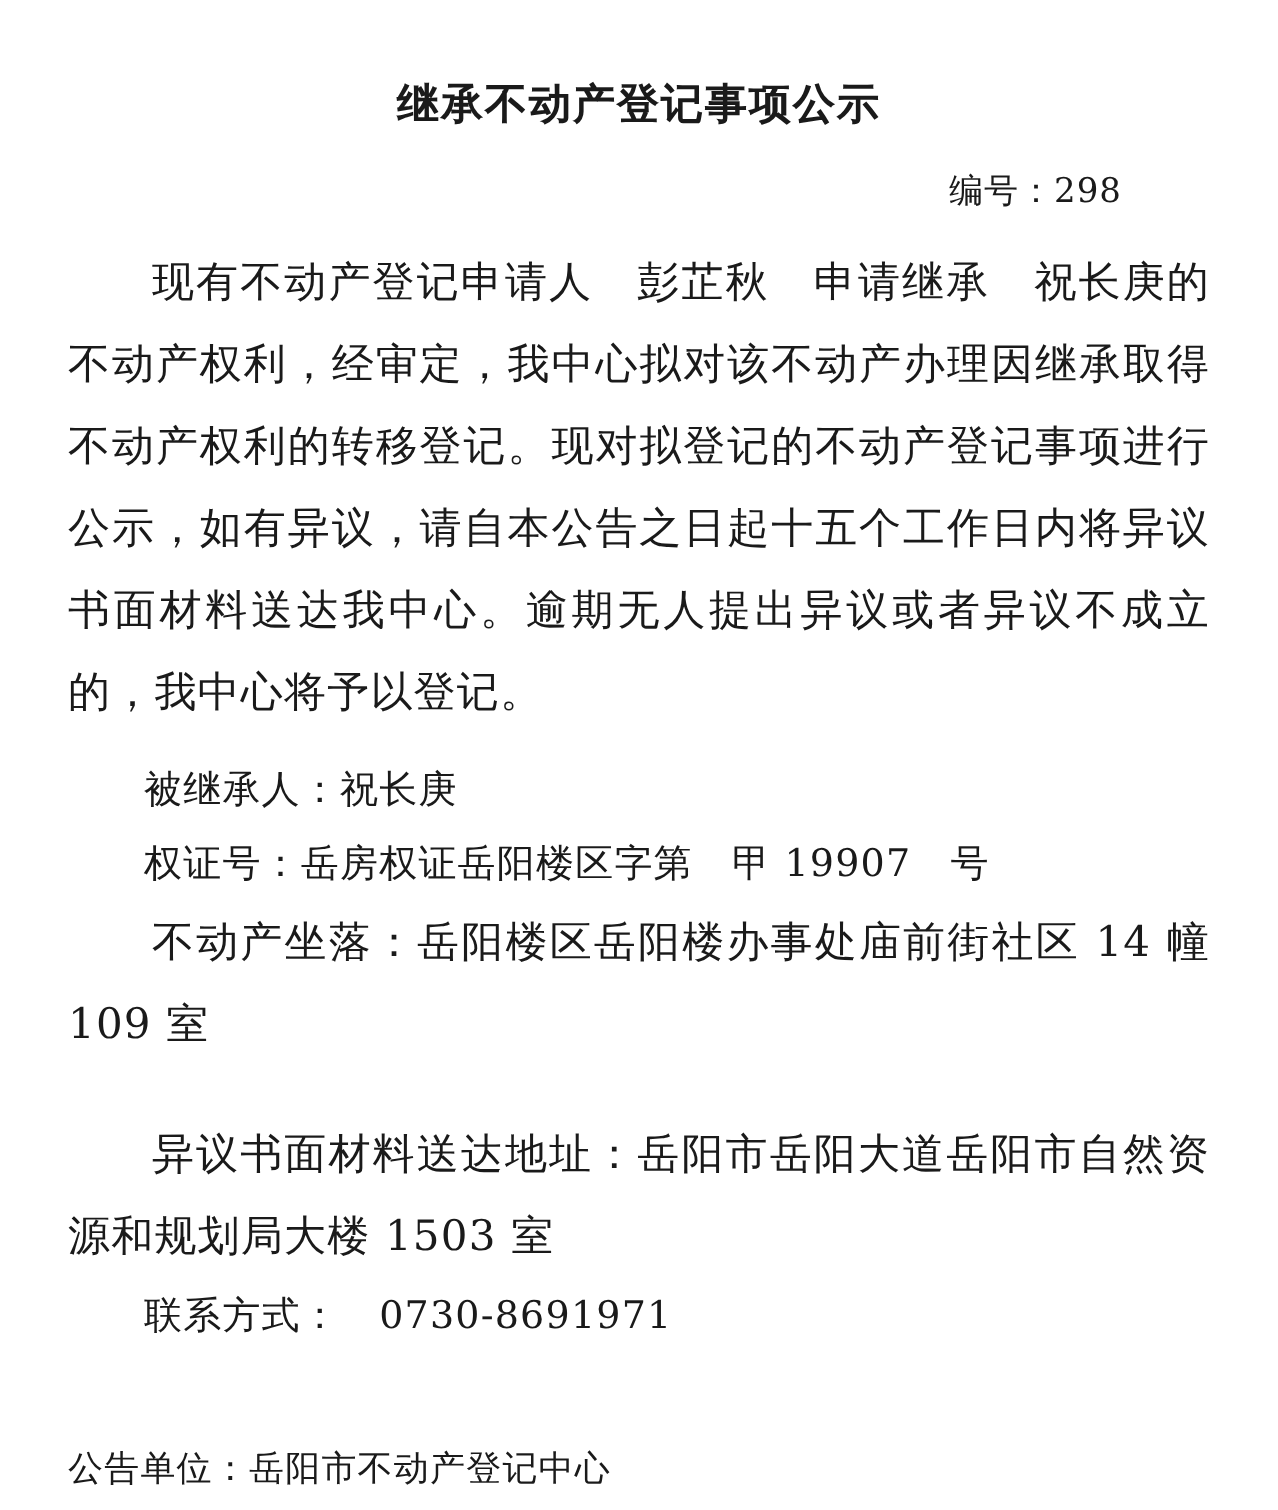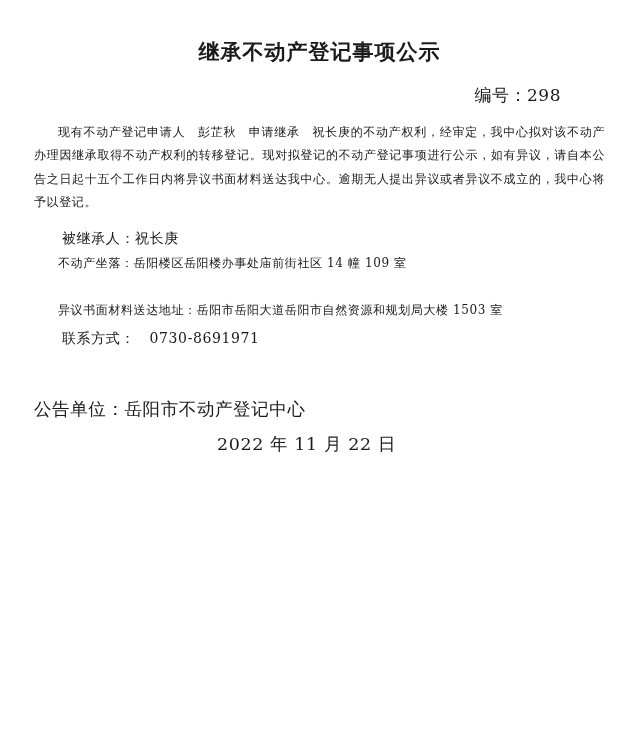--- a/index.html
+++ b/index.html
@@ -33,32 +33,32 @@
     font-family: "DejaVu Sans", "Liberation Sans", sans-serif;
   }
   .doc-number {
     text-align: right;
     font-size: 17px;
     margin-right: 44px;
     margin-bottom: 14px;
     letter-spacing: 0.5px;
   }
   .para {
-    font-size: 12px;
+    font-size: 21px;
     line-height: 1.95;
     text-align: justify;
     text-justify: inter-ideograph;
     letter-spacing: 0.6px;
     margin: 0 0 2px 0;
   }
   .indent {
     text-indent: 2em;
   }
   .line {
-    font-size: 14px;
+    font-size: 19px;
     line-height: 1.95;
     letter-spacing: 0.6px;
     margin: 0;
   }
   .line-indent {
     text-indent: 2em;
   }
   .gap-small { height: 6px; }
   .gap-mid { height: 22px; }
   .gap-large { height: 34px; }
@@ -92,20 +92,21 @@
 
   <div class="doc-number">编号：298</div>
 
   <div class="body-block">
     <p class="para indent">现有不动产登记申请人　彭芷秋　申请继承　祝长庚的不动产权利，经审定，我中心拟对该不动产办理因继承取得不动产权利的转移登记。现对拟登记的不动产登记事项进行公示，如有异议，请自本公告之日起十五个工作日内将异议书面材料送达我中心。逾期无人提出异议或者异议不成立的，我中心将予以登记。</p>
   </div>
 
   <div class="gap-small"></div>
 
   <p class="line line-indent">被继承人：祝长庚</p>
+  <p class="line line-indent">权证号：岳房权证岳阳楼区字第　甲 19907　号</p>
   <p class="para indent">不动产坐落：岳阳楼区岳阳楼办事处庙前街社区 14 幢 109 室</p>
 
   <div class="gap-mid"></div>
 
   <p class="para indent">异议书面材料送达地址：岳阳市岳阳大道岳阳市自然资源和规划局大楼 1503 室</p>
   <p class="line line-indent">联系方式：　0730-8691971</p>
 
   <div class="gap-large"></div>
 
   <div class="footer">

